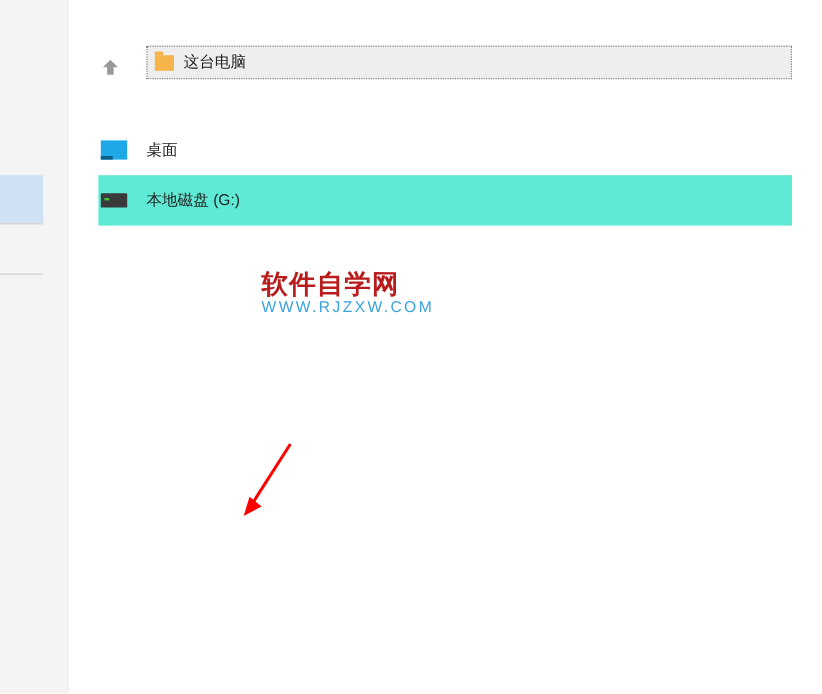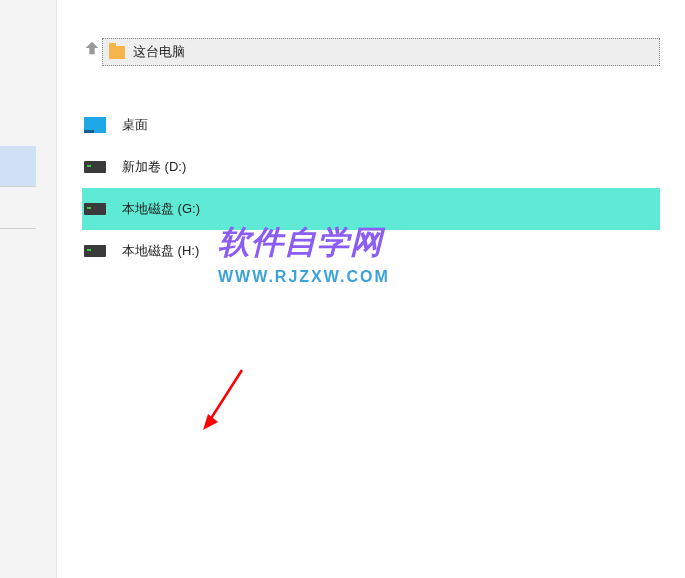--- a/index.html
+++ b/index.html
@@ -49,22 +49,22 @@
   border-left: 1px solid #e8e8e8;
 }
 
 .breadcrumb-row {
   position: absolute;
   left: 25px;
   top: 38px;
   right: 25px;
   height: 28px;
   display: flex;
-  align-items: flex-start;
-  gap: 0;
+  align-items: flex-end;
+  gap: 20px;
 }
 .up-arrow {
   width: 20px;
   height: 20px;
   color: #9a9a9a;
   display: flex;
   align-items: center;
   justify-content: center;
 }
 .breadcrumb-box {
@@ -210,33 +210,32 @@
 
 
 .watermark {
   position: absolute;
   left: 218px;
   top: 226px;
   pointer-events: none;
   z-index: 5;
 }
 .wm-main {
-  font-size: 32px;
+  font-size: 22px;
   font-weight: 700;
-  color: #8b5cf6;
-  font-style: italic;
+  color: #b91c1c;
   letter-spacing: 1px;
   line-height: 1;
 }
 .wm-sub {
-  font-size: 16px;
-  font-weight: 700;
+  font-size: 13px;
+  font-weight: 400;
   color: #3aa3db;
   letter-spacing: 2px;
-  margin-top: 10px;
+  margin-top: 0;
 }
 
 
 .arrow-anno {
   position: absolute;
   left: 200px;
   top: 366px;
   z-index: 6;
   pointer-events: none;
 }
@@ -268,42 +267,30 @@
     <div class="item">
       <div class="icon-slot">
           <div class="ico-desktop"></div>
         </div>
       <span class="label">桌面</span>
     </div>
 
 
 
 
-    <div class="item">
-      <div class="icon-slot">
-          <div class="ico-drive"></div>
-        </div>
-      <span class="label">新加卷 (D:)</span>
-    </div>
 
 
 
     <div class="item selected">
       <div class="icon-slot">
           <div class="ico-drive"></div>
         </div>
       <span class="label">本地磁盘 (G:)</span>
     </div>
 
-    <div class="item">
-      <div class="icon-slot">
-          <div class="ico-drive"></div>
-        </div>
-      <span class="label">本地磁盘 (H:)</span>
-    </div>
 
 
   </div>
 
 </div>
 
 <div class="watermark">
   <div class="wm-main">软件自学网</div>
   <div class="wm-sub">WWW.RJZXW.COM</div>
 </div>

